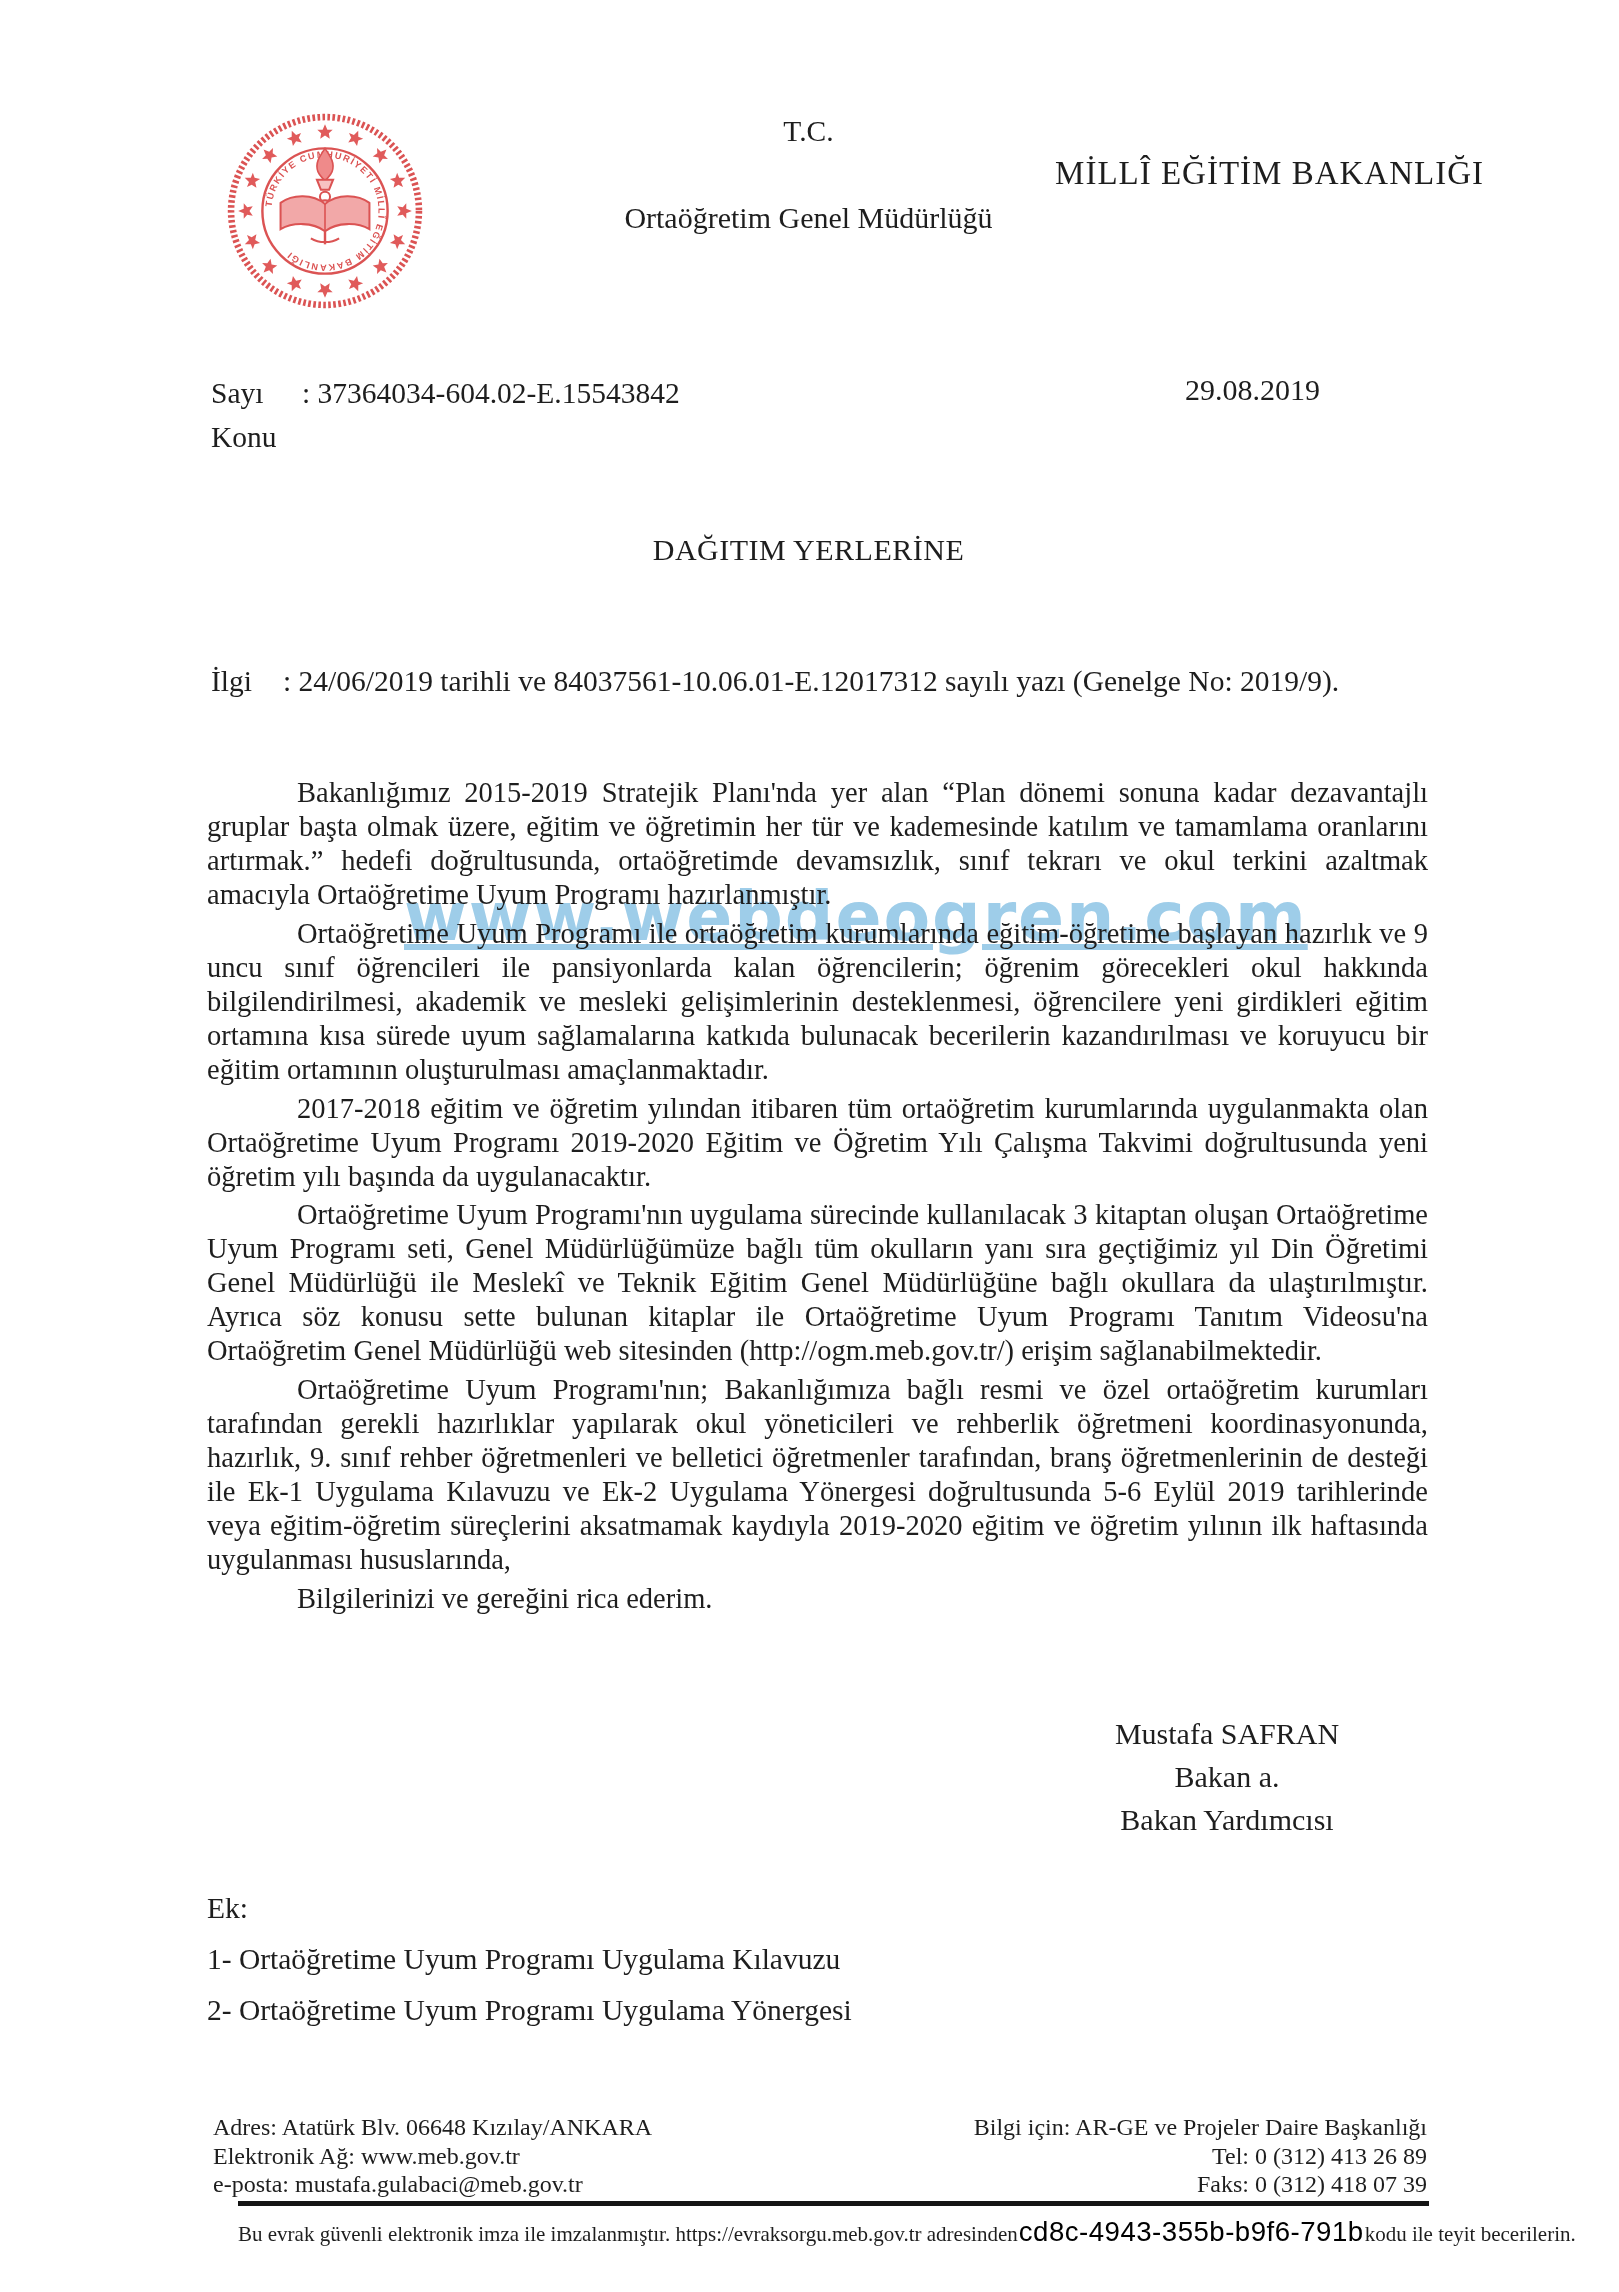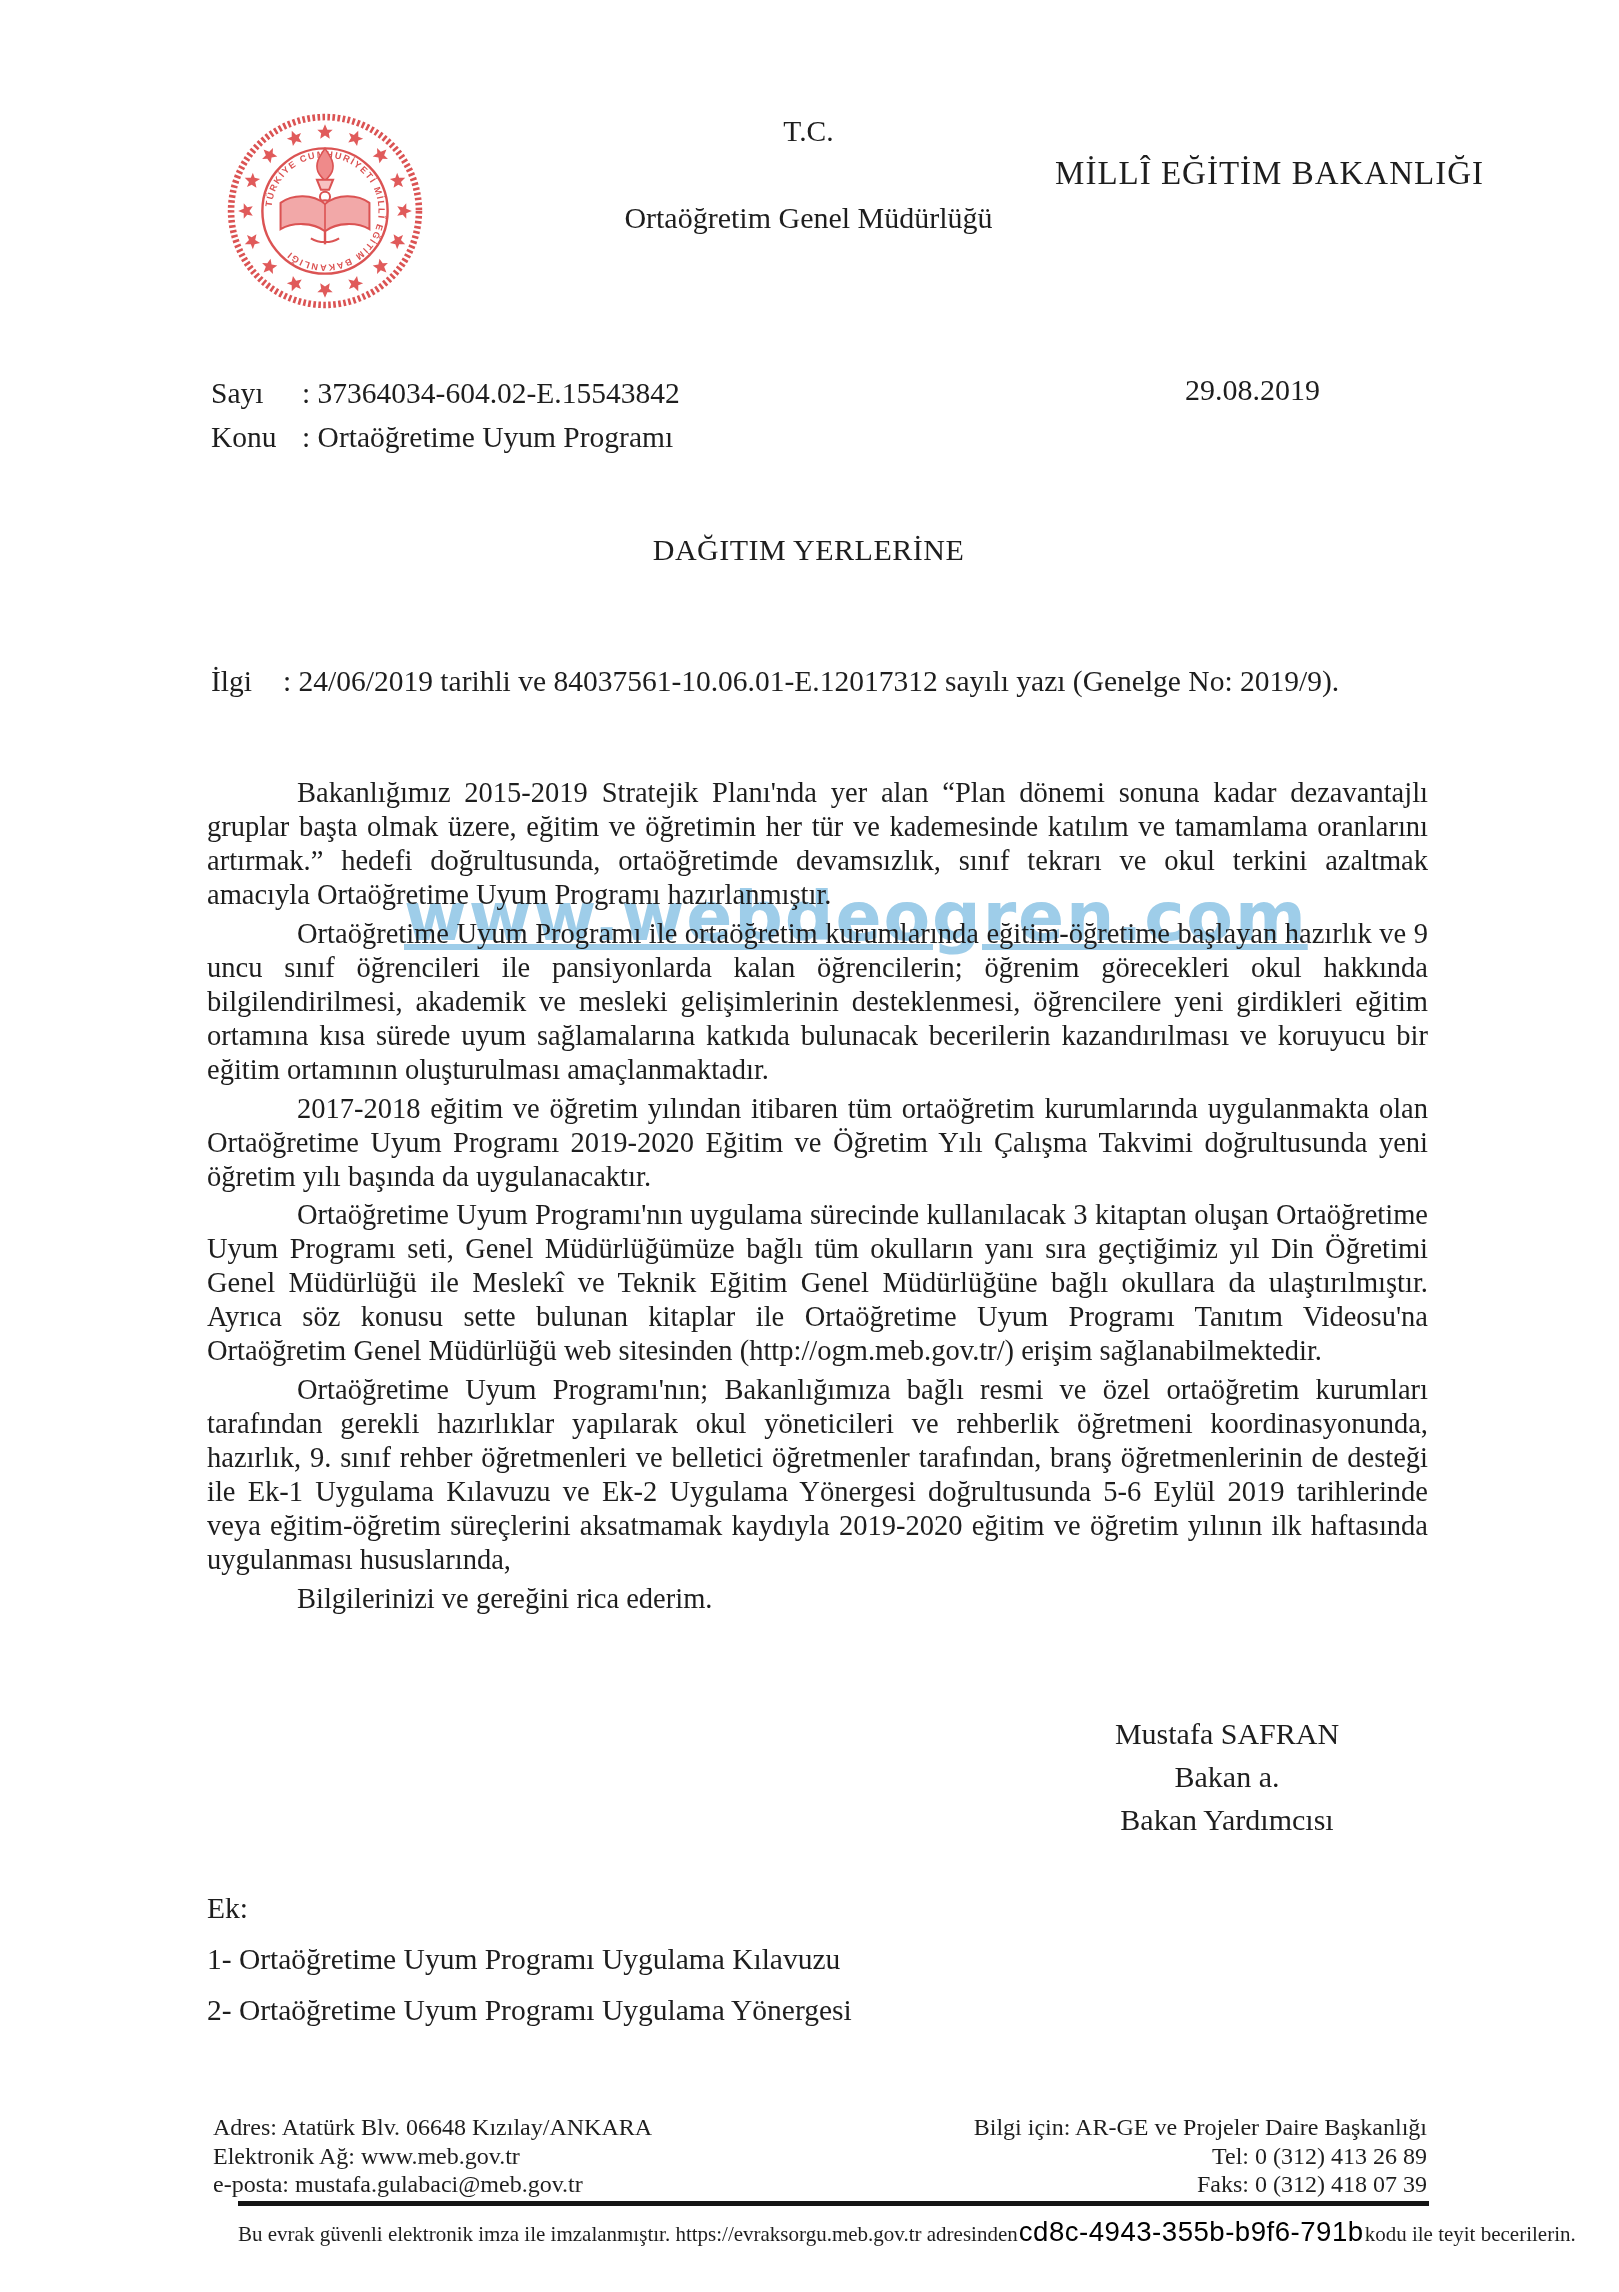--- a/index.html
+++ b/index.html
@@ -117,21 +117,20 @@
   <div class="hdr-dir">Ortaöğretim Genel Müdürlüğü</div>
 </div>
 
 <div class="meta-block">
   <div class="meta-row">
     <span>Sayı</span>
     <span>: 37364034-604.02-E.15543842</span>
   </div>
   <div class="meta-row">
     <span>Konu</span>
-    <span>: Ortaöğretime Uyum Programı</span>
   </div>
 </div>
 
 <div class="doc-date">29.08.2019</div>
 
 <div class="recipient">DAĞITIM YERLERİNE</div>
 
 <div class="ilgi-block">
   <span>İlgi</span>
   <span>: 24/06/2019 tarihli ve 84037561-10.06.01-E.12017312 sayılı yazı (Genelge No: 2019/9).</span>

